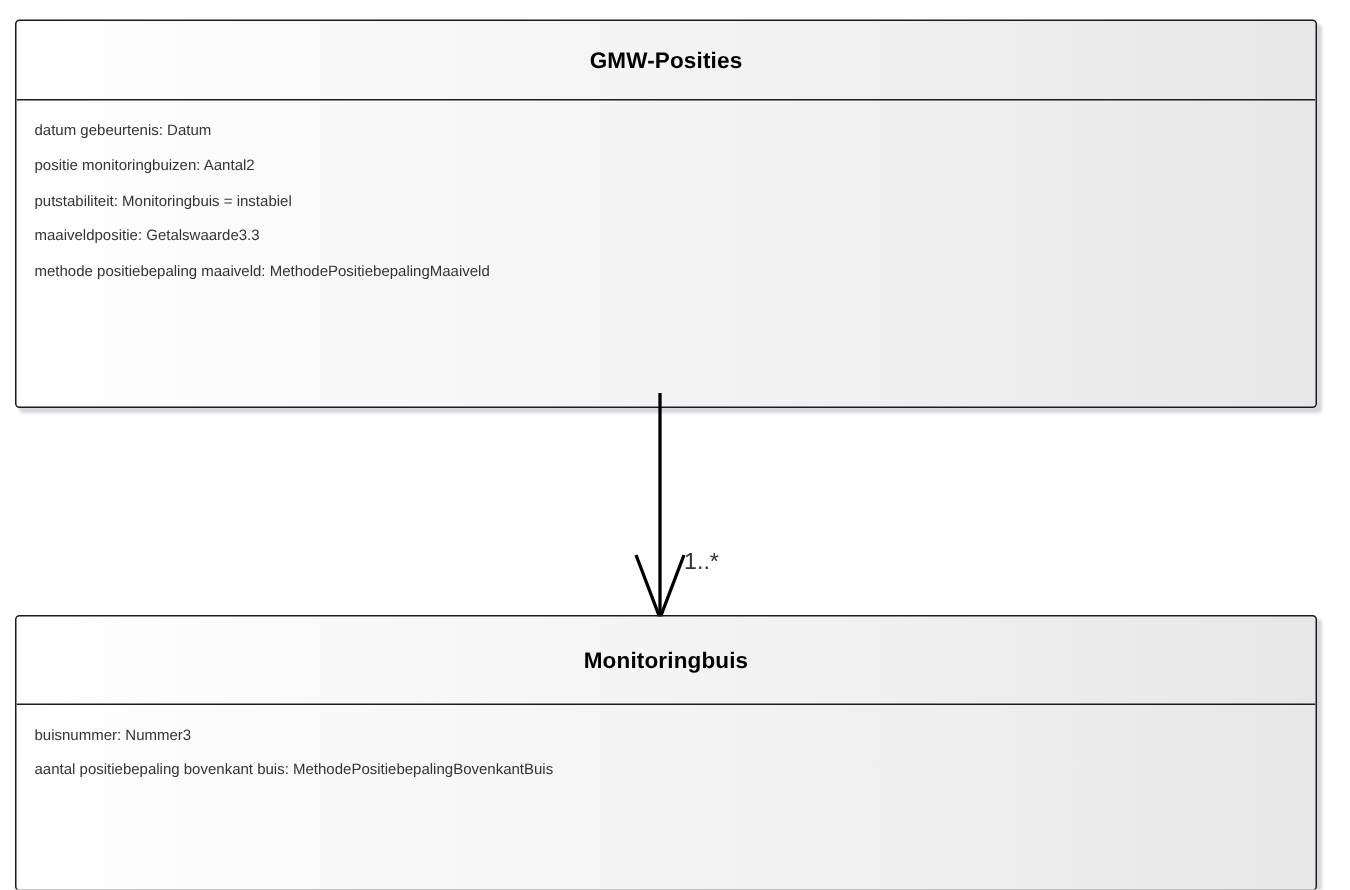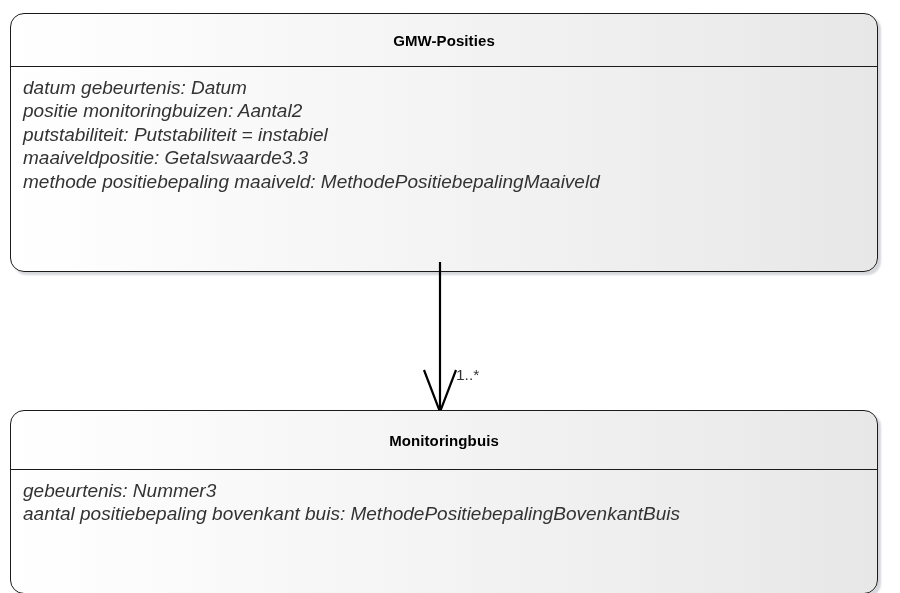--- a/index.html
+++ b/index.html
@@ -21,21 +21,21 @@
     width: 900px;
     height: 593px;
     background: #ffffff;
   }
 
   
   .uml-class {
     position: absolute;
     box-sizing: border-box;
     border: 1.6px solid #1b1b1b;
-    border-radius: 14px;
+    border-radius: 3px;
     background: linear-gradient(to right,
                 #ffffff 0%,
                 #fbfbfb 18%,
                 #f4f4f4 48%,
                 #ededed 78%,
                 #e7e7e7 100%);
     box-shadow: 3px 3px 2px rgba(120,124,140,0.30);
     overflow: hidden;
   }
 
@@ -57,25 +57,24 @@
     text-align: center;
     white-space: nowrap;
   }
 
   .uml-body {
     box-sizing: border-box;
     padding: 9px 0 8px 12px;
   }
 
   .uml-attr {
-    font-size: 19px;
+    font-size: 10px;
     line-height: 23.4px;
     color: #333333;
     white-space: nowrap;
-    font-style: italic;
   }
 
   
   #class-gmw-posities {
     left: 10px;
     top: 13px;
     width: 868px;
     height: 259px;
   }
   #class-gmw-posities .uml-header { height: 53px; }
@@ -113,36 +112,36 @@
 
 <div id="diagram-canvas">
 
   <div class="uml-class" id="class-gmw-posities">
     <div class="uml-header">
       <span class="uml-title">GMW-Posities</span>
     </div>
     <div class="uml-body">
       <div class="uml-attr">datum gebeurtenis: Datum</div>
       <div class="uml-attr">positie monitoringbuizen: Aantal2</div>
-      <div class="uml-attr">putstabiliteit: Putstabiliteit = instabiel</div>
+      <div class="uml-attr">putstabiliteit: Monitoringbuis = instabiel</div>
       <div class="uml-attr">maaiveldpositie: Getalswaarde3.3</div>
       <div class="uml-attr">methode positiebepaling maaiveld: MethodePositiebepalingMaaiveld</div>
     </div>
   </div>
 
   <svg id="association-connector" viewBox="0 0 140 156">
     <line x1="36" y1="0" x2="36" y2="152" stroke="#000000" stroke-width="2.2"></line>
     <polyline points="20,108 36,150 52,108" fill="none" stroke="#000000" stroke-width="2.2" stroke-linejoin="miter" stroke-linecap="butt"></polyline>
   </svg>
 
   <div id="multiplicity-label">1..*</div>
 
   <div class="uml-class" id="class-monitoringbuis">
     <div class="uml-header">
       <span class="uml-title">Monitoringbuis</span>
     </div>
     <div class="uml-body">
-      <div class="uml-attr">gebeurtenis: Nummer3</div>
+      <div class="uml-attr">buisnummer: Nummer3</div>
       <div class="uml-attr">aantal positiebepaling bovenkant buis: MethodePositiebepalingBovenkantBuis</div>
     </div>
   </div>
 
 </div>
 
 </body></html>

